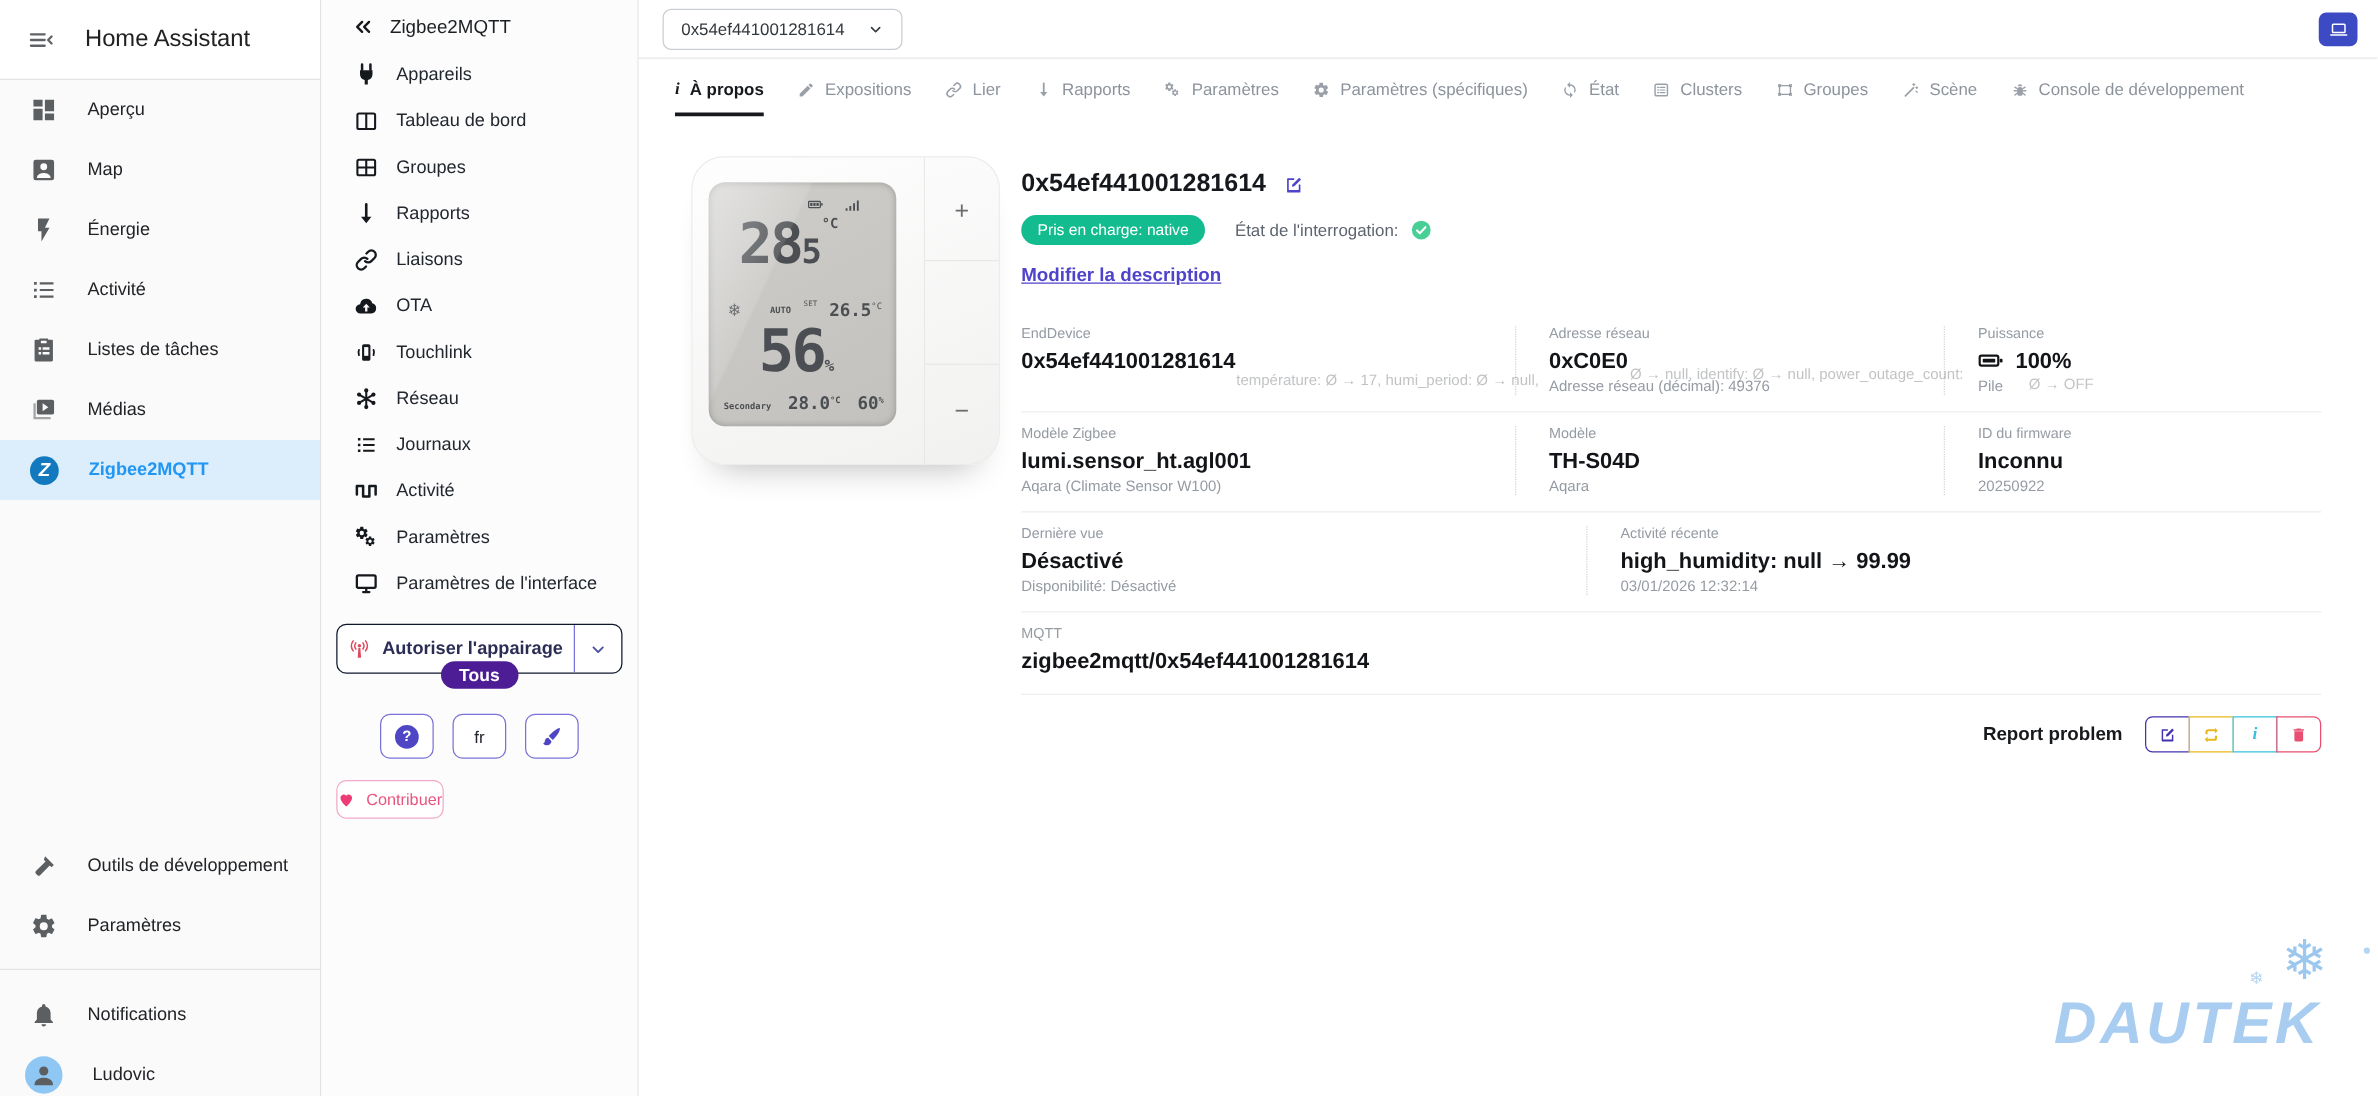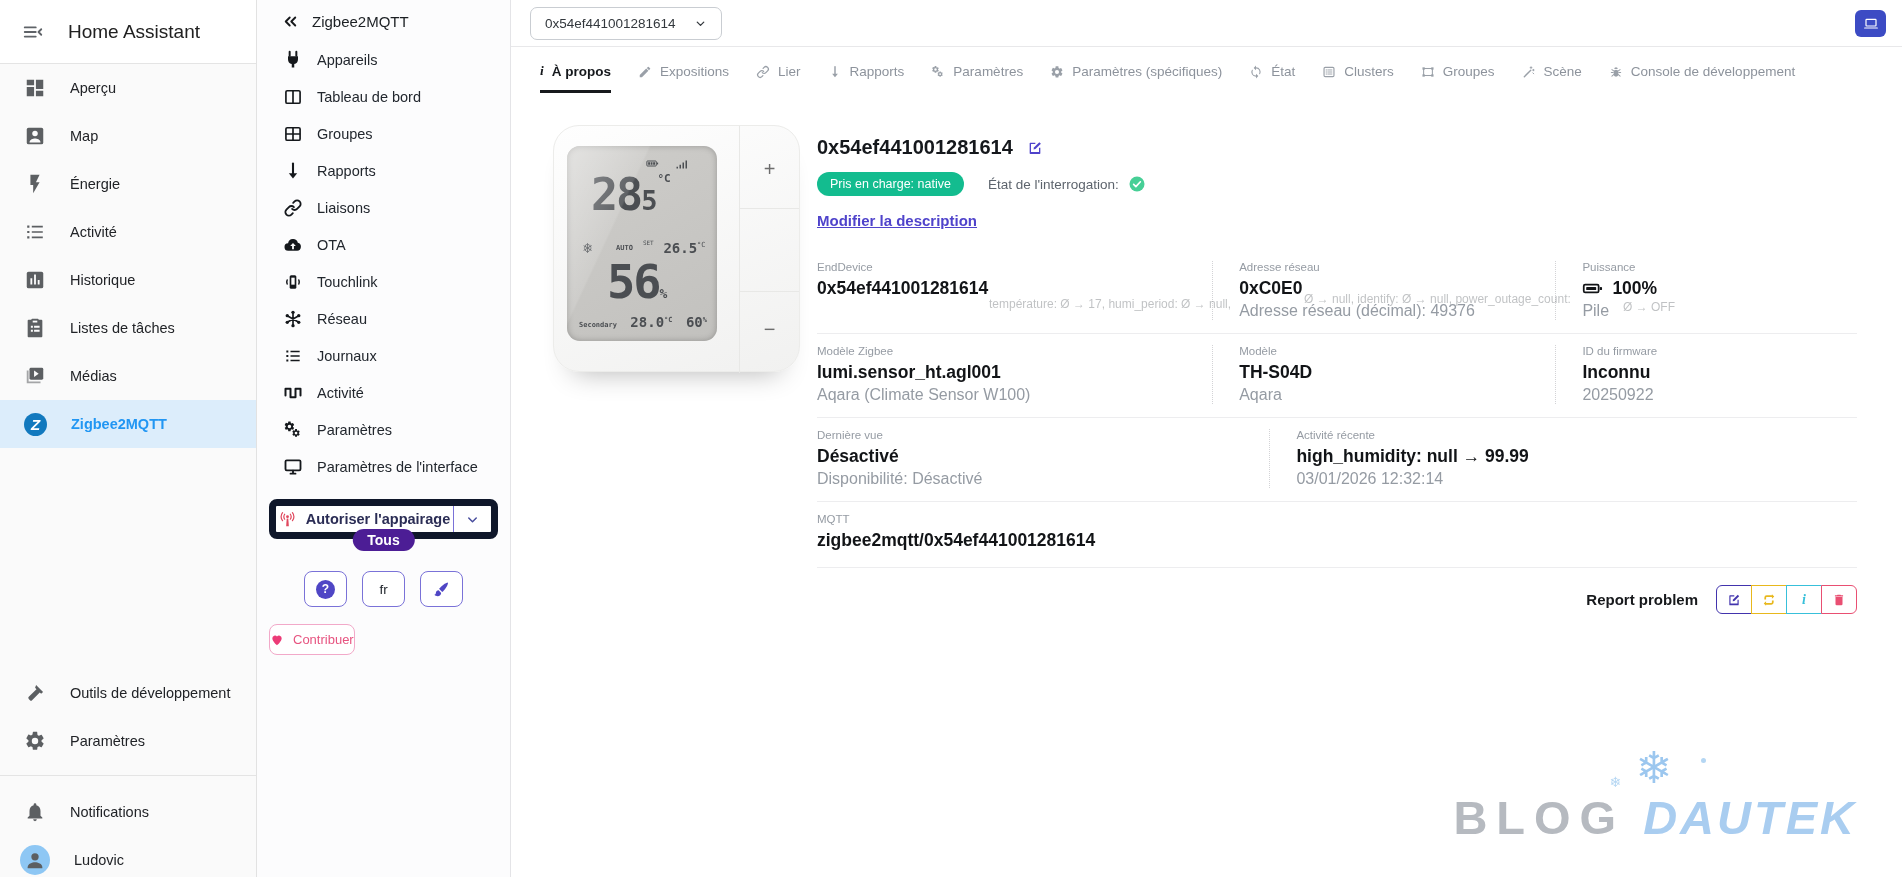--- a/index.html
+++ b/index.html
@@ -31,21 +31,21 @@
   
   .z2m-sidebar { position:absolute; left:257px; top:0; width:254px; height:877px;
     background:#fcfcfd; border-right:1px solid #e4e4e7; overflow:hidden; }
   .z2m-header { display:flex; align-items:center; gap:12px; padding:12px 0 10px 24px; }
   .z2m-header .icon { font-size:19px; color:#17191c; }
   .z2m-header-title { font-size:15px; color:#1b1f23; }
   .z2m-item { height:37px; display:flex; align-items:center; padding-left:25px; gap:13px; cursor:pointer; }
   .z2m-item .icon { font-size:20px; color:#15181c; width:22px; }
   .z2m-label { font-size:14.5px; color:#22272e; }
   .permit-wrap { position:relative; margin:14px 12px 0; }
-  .permit-btn { display:flex; height:40px; border:7px solid #0f172a; border-radius:8px;
+  .permit-btn { display:flex; height:40px; border:1px solid #0f172a; border-radius:8px;
     background:#fff; cursor:pointer; overflow:hidden; }
   .permit-main { flex:1; display:flex; align-items:center; justify-content:center; gap:10px; }
   .permit-main .icon { font-size:17px; color:#e0485e; }
   .permit-text { font-size:14.5px; font-weight:700; color:#2b2d55; }
   .permit-caret { width:38px; display:flex; align-items:center; justify-content:center;
     border-left:1px solid #7a72d8; color:#4a4f9e; font-size:15px; cursor:pointer; }
   .tous-badge { position:absolute; left:50%; bottom:-12px; transform:translateX(-50%);
     background:#4c1d95; color:#fff; font-size:14px; font-weight:600;
     padding:3px 15px; border-radius:13px; }
   .mini-btns { display:flex; justify-content:center; gap:15px; margin-top:32px; }
@@ -124,21 +124,21 @@
   .edit-desc-link { display:inline-block; margin-top:16px; font-size:15px; font-weight:600;
     color:#4f43cb; text-decoration:underline; cursor:pointer; }
   .info-grid { margin-top:20px; position:relative; }
   .info-row { display:flex; border-bottom:1px solid #ededef; padding:11px 0 13px; }
   .info-cell { padding-right:26px; }
   .info-cell + .info-cell { padding-left:26px; border-left:1px dotted #d3d3d6; }
   .cell-label { font-size:11.5px; color:#959ba3; }
   .cell-value { font-size:17.5px; font-weight:800; color:#121417; margin:5px 0 3px;
     display:flex; align-items:center; gap:9px; }
   .cell-value .icon { font-size:21px; }
-  .cell-sub { font-size:16px; color:#959ba3; }
+  .cell-sub { font-size:12px; color:#959ba3; }
   .ghost { position:absolute; font-size:12px; color:rgba(90,95,100,.38); white-space:nowrap; pointer-events:none; }
   .ghost-1 { left:172px; top:47px; }
   .ghost-2 { left:487px; top:42px; }
   .ghost-3 { left:806px; top:50px; }
   .report-row { display:flex; justify-content:flex-end; align-items:center; gap:18px; margin-top:17px; }
   .report-label { font-size:15px; font-weight:700; color:#17191c; }
   .btn-group { display:flex; }
   .gbtn { width:36px; height:29px; background:#fff; display:flex; align-items:center;
     justify-content:center; font-size:14px; cursor:pointer; border:1px solid; margin-left:-1px; }
   .gbtn:first-child { border-radius:6px 0 0 6px; margin-left:0; }
@@ -193,29 +193,20 @@
         </span>
         <span class="ha-label">Énergie</span>
       </div>
       <div class="ha-item">
         <span class="icon ">
           <svg viewBox="0 0 24 24">
             <path d="M3.5 5h2.4v2.4H3.5zM8.5 5.3h12v1.8h-12zM3.5 10.8h2.4v2.4H3.5zM8.5 11.1h12v1.8h-12zM3.5 16.6h2.4v2.4H3.5zM8.5 16.9h12v1.8h-12z"></path>
           </svg>
         </span>
         <span class="ha-label">Activité</span>
-      </div>
-      <div class="ha-item">
-        <span class="icon ">
-          <svg viewBox="0 0 24 24">
-            <rect x="3" y="3" width="18" height="18" rx="2"></rect>
-            <path d="M7 10v7h2v-7zM11 6v11h2V6zM15 12v5h2v-5z" fill="#fbfbfb"></path>
-          </svg>
-        </span>
-        <span class="ha-label">Historique</span>
       </div>
       <div class="ha-item">
         <span class="icon ">
           <svg viewBox="0 0 24 24">
             <path d="M9 2h6a1 1 0 0 1 1 1h3a1 1 0 0 1 1 1v17a1 1 0 0 1-1 1H5a1 1 0 0 1-1-1V4a1 1 0 0 1 1-1h3a1 1 0 0 1 1-1z"></path>
             <path d="M9.5 4h5v2h-5z" fill="#fbfbfb"></path>
             <path d="M7.5 9.5h2.2v2.2H7.5zM11 9.5h6v2.2h-6zM7.5 13.8h2.2V16H7.5zM11 13.8h6V16h-6z" fill="#fbfbfb"></path>
           </svg>
         </span>
         <span class="ha-label">Listes de tâches</span>
@@ -756,17 +747,16 @@
           </button>
         </div>
     </div>
   </section>
 
   <div class="watermark">
     <span class="wm-flake">❄</span>
     <span class="wm-flake-sm">❄</span>
     <span class="wm-dot"></span>
     <div class="wm-row">
-      <span class="wm-blog">BLOG</span>
       <span class="wm-dautek">DAUTEK</span>
     </div>
   </div>
 </main>
 
 </body></html>

